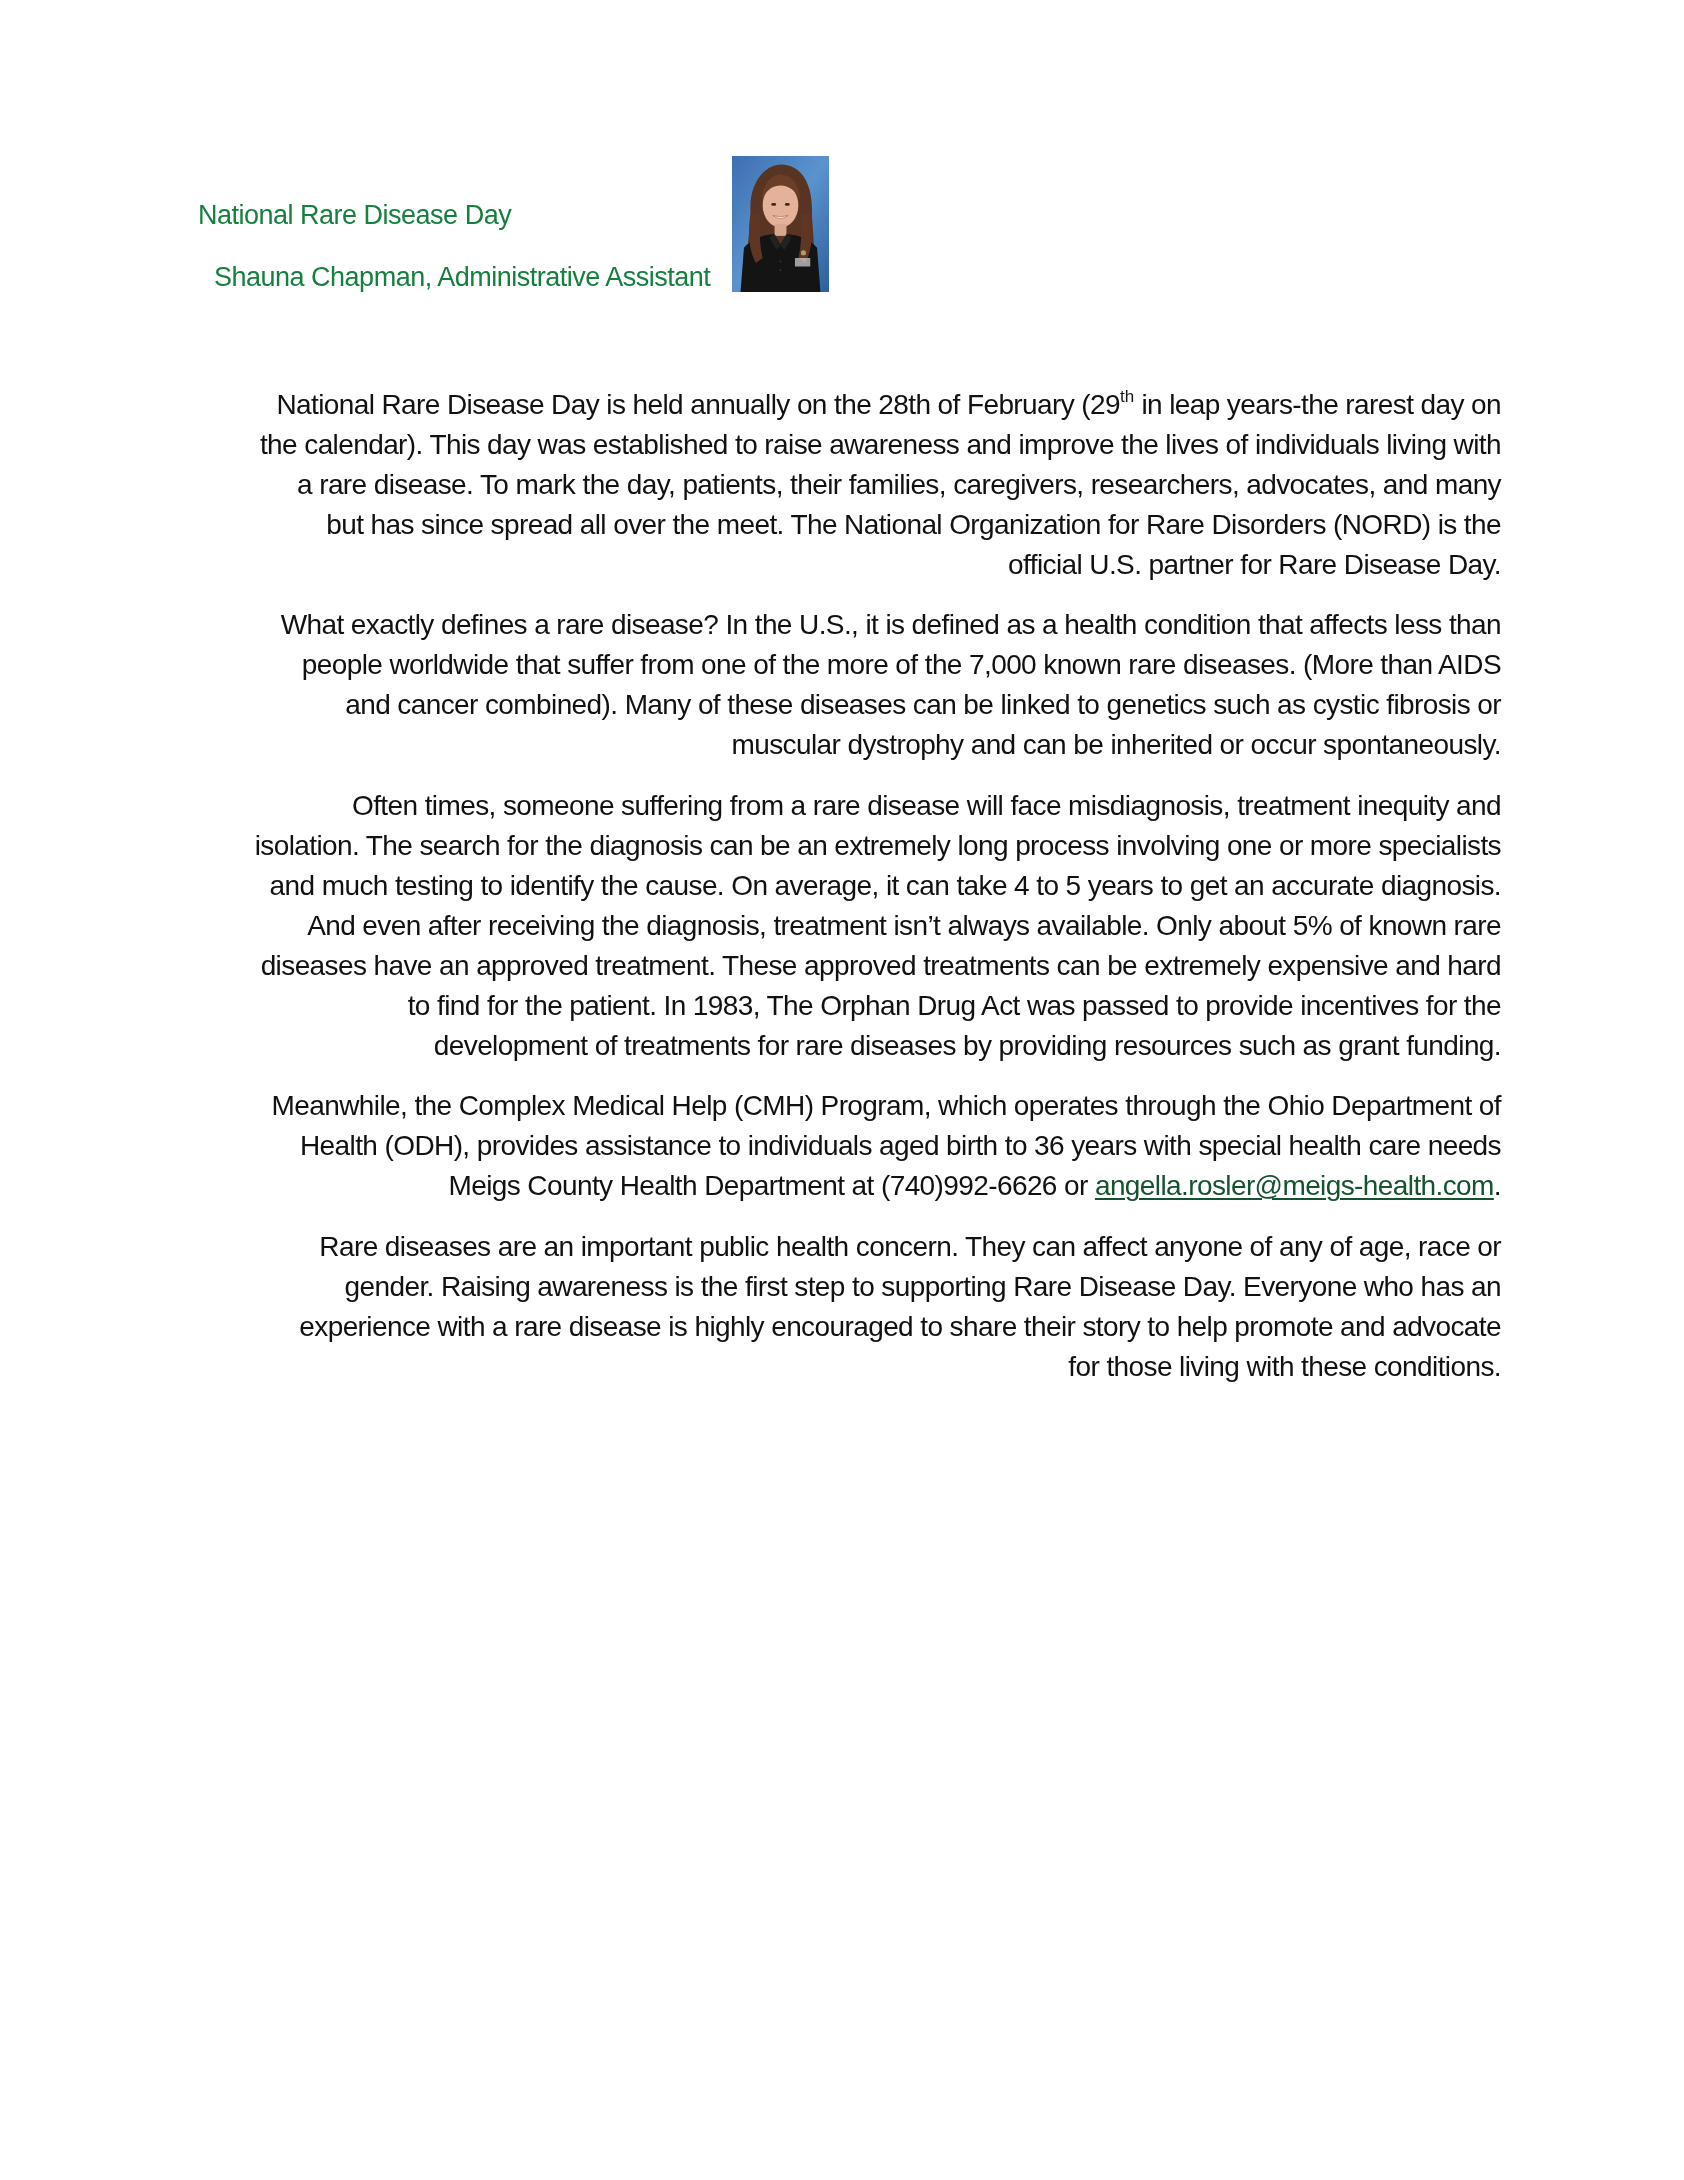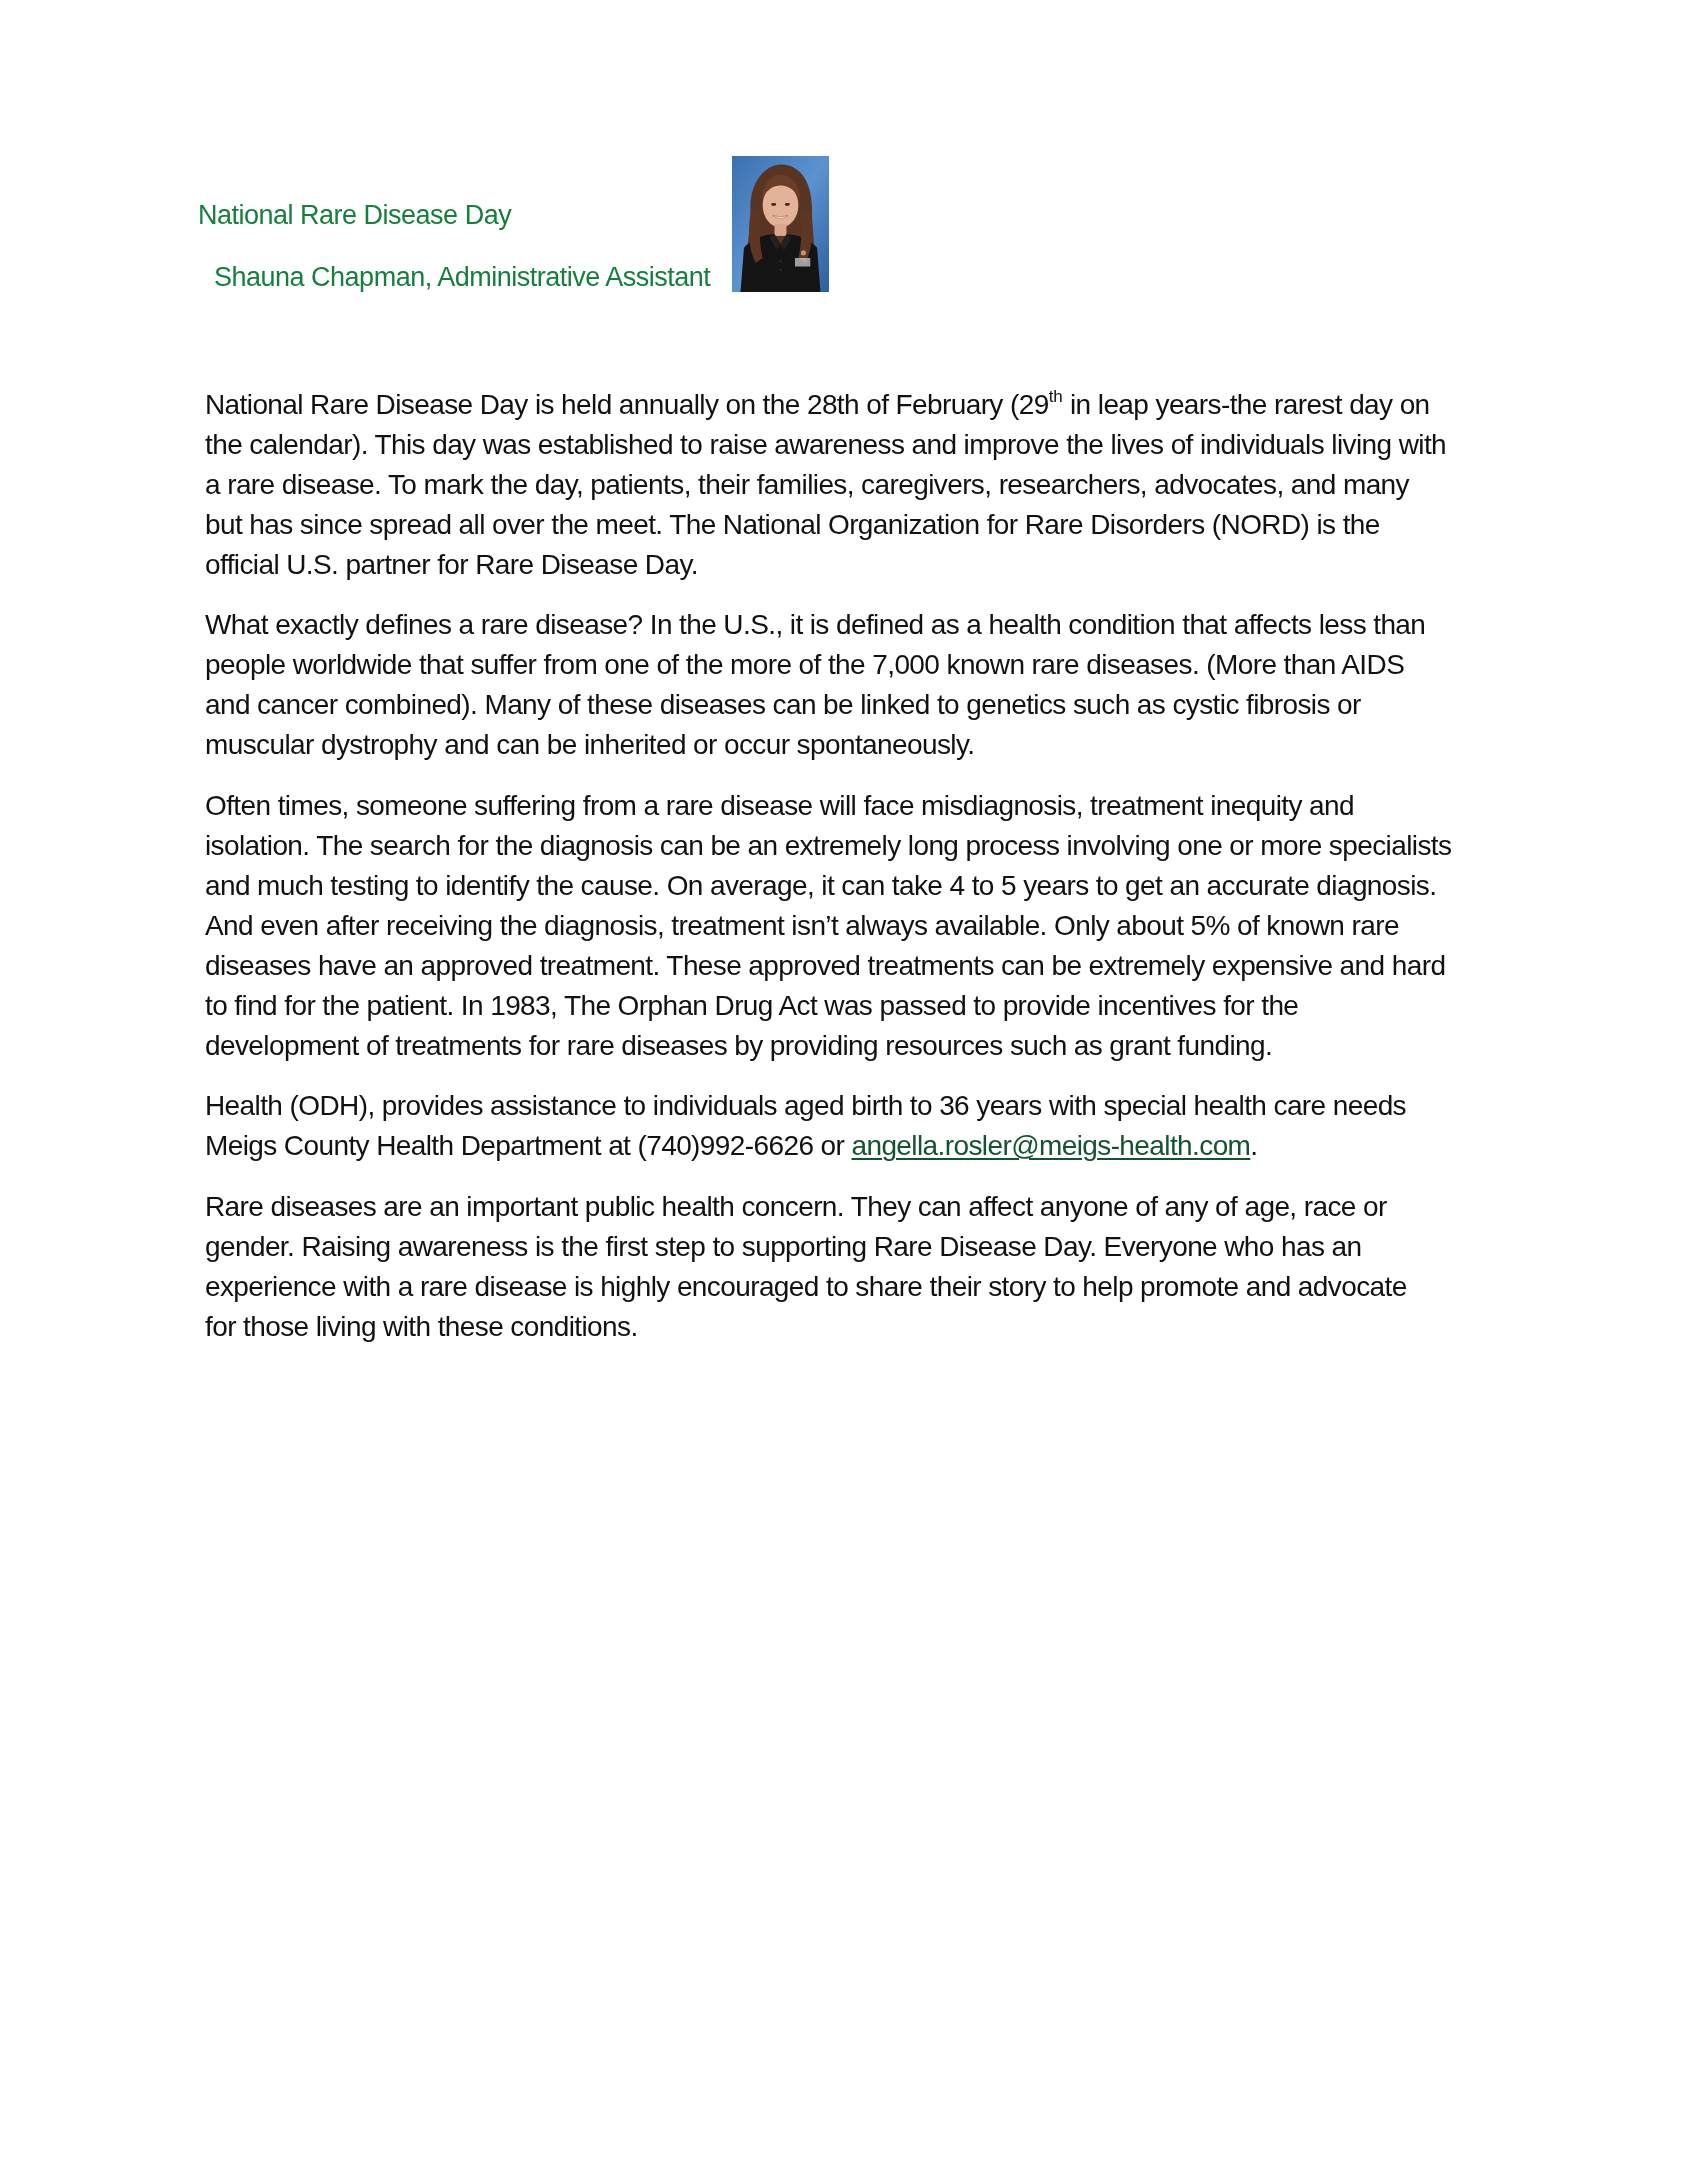--- a/index.html
+++ b/index.html
@@ -43,23 +43,24 @@
       top: 156px;
       width: 97px;
       height: 136px;
       overflow: hidden;
       background: linear-gradient(160deg, #4f86c4 0%, #2f63a5 45%, #3b74b8 100%);
     }
     .photo svg { display: block; width: 100%; height: 100%; }
 
     .body-text {
       position: absolute;
-      left: 205px;
+      left: 198px;
       top: 385px;
       width: 1303px;
+      text-align: right;
     }
     .para {
       margin: 0 0 20.4px 0;
     }
     .line {
       display: block;
       font-size: 28px;
       line-height: 40px;
       height: 40px;
       white-space: nowrap;
@@ -146,20 +147,21 @@
       <div class="para">
         <span class="line">Often times, someone suffering from a rare disease will face misdiagnosis, treatment inequity and</span>
         <span class="line">isolation. The search for the diagnosis can be an extremely long process involving one or more specialists</span>
         <span class="line">and much testing to identify the cause. On average, it can take 4 to 5 years to get an accurate diagnosis.</span>
         <span class="line">And even after receiving the diagnosis, treatment isn’t always available. Only about 5% of known rare</span>
         <span class="line">diseases have an approved treatment. These approved treatments can be extremely expensive and hard</span>
         <span class="line">to find for the patient. In 1983, The Orphan Drug Act was passed to provide incentives for the</span>
         <span class="line">development of treatments for rare diseases by providing resources such as grant funding.</span>
       </div>
       <div class="para">
+        <span class="line">Meanwhile, the Complex Medical Help (CMH) Program, which operates through the Ohio Department of</span>
         <span class="line">Health (ODH), provides assistance to individuals aged birth to 36 years with special health care needs</span>
         <span class="line"><span>Meigs County Health Department at (740)992-6626 or </span><a class="email-link" style="color: #14532d;">angella.rosler@meigs-health.com</a><span>.</span></span>
       </div>
       <div class="para">
         <span class="line">Rare diseases are an important public health concern. They can affect anyone of any of age, race or</span>
         <span class="line">gender. Raising awareness is the first step to supporting Rare Disease Day. Everyone who has an</span>
         <span class="line">experience with a rare disease is highly encouraged to share their story to help promote and advocate</span>
         <span class="line">for those living with these conditions.</span>
       </div>
     </div>

